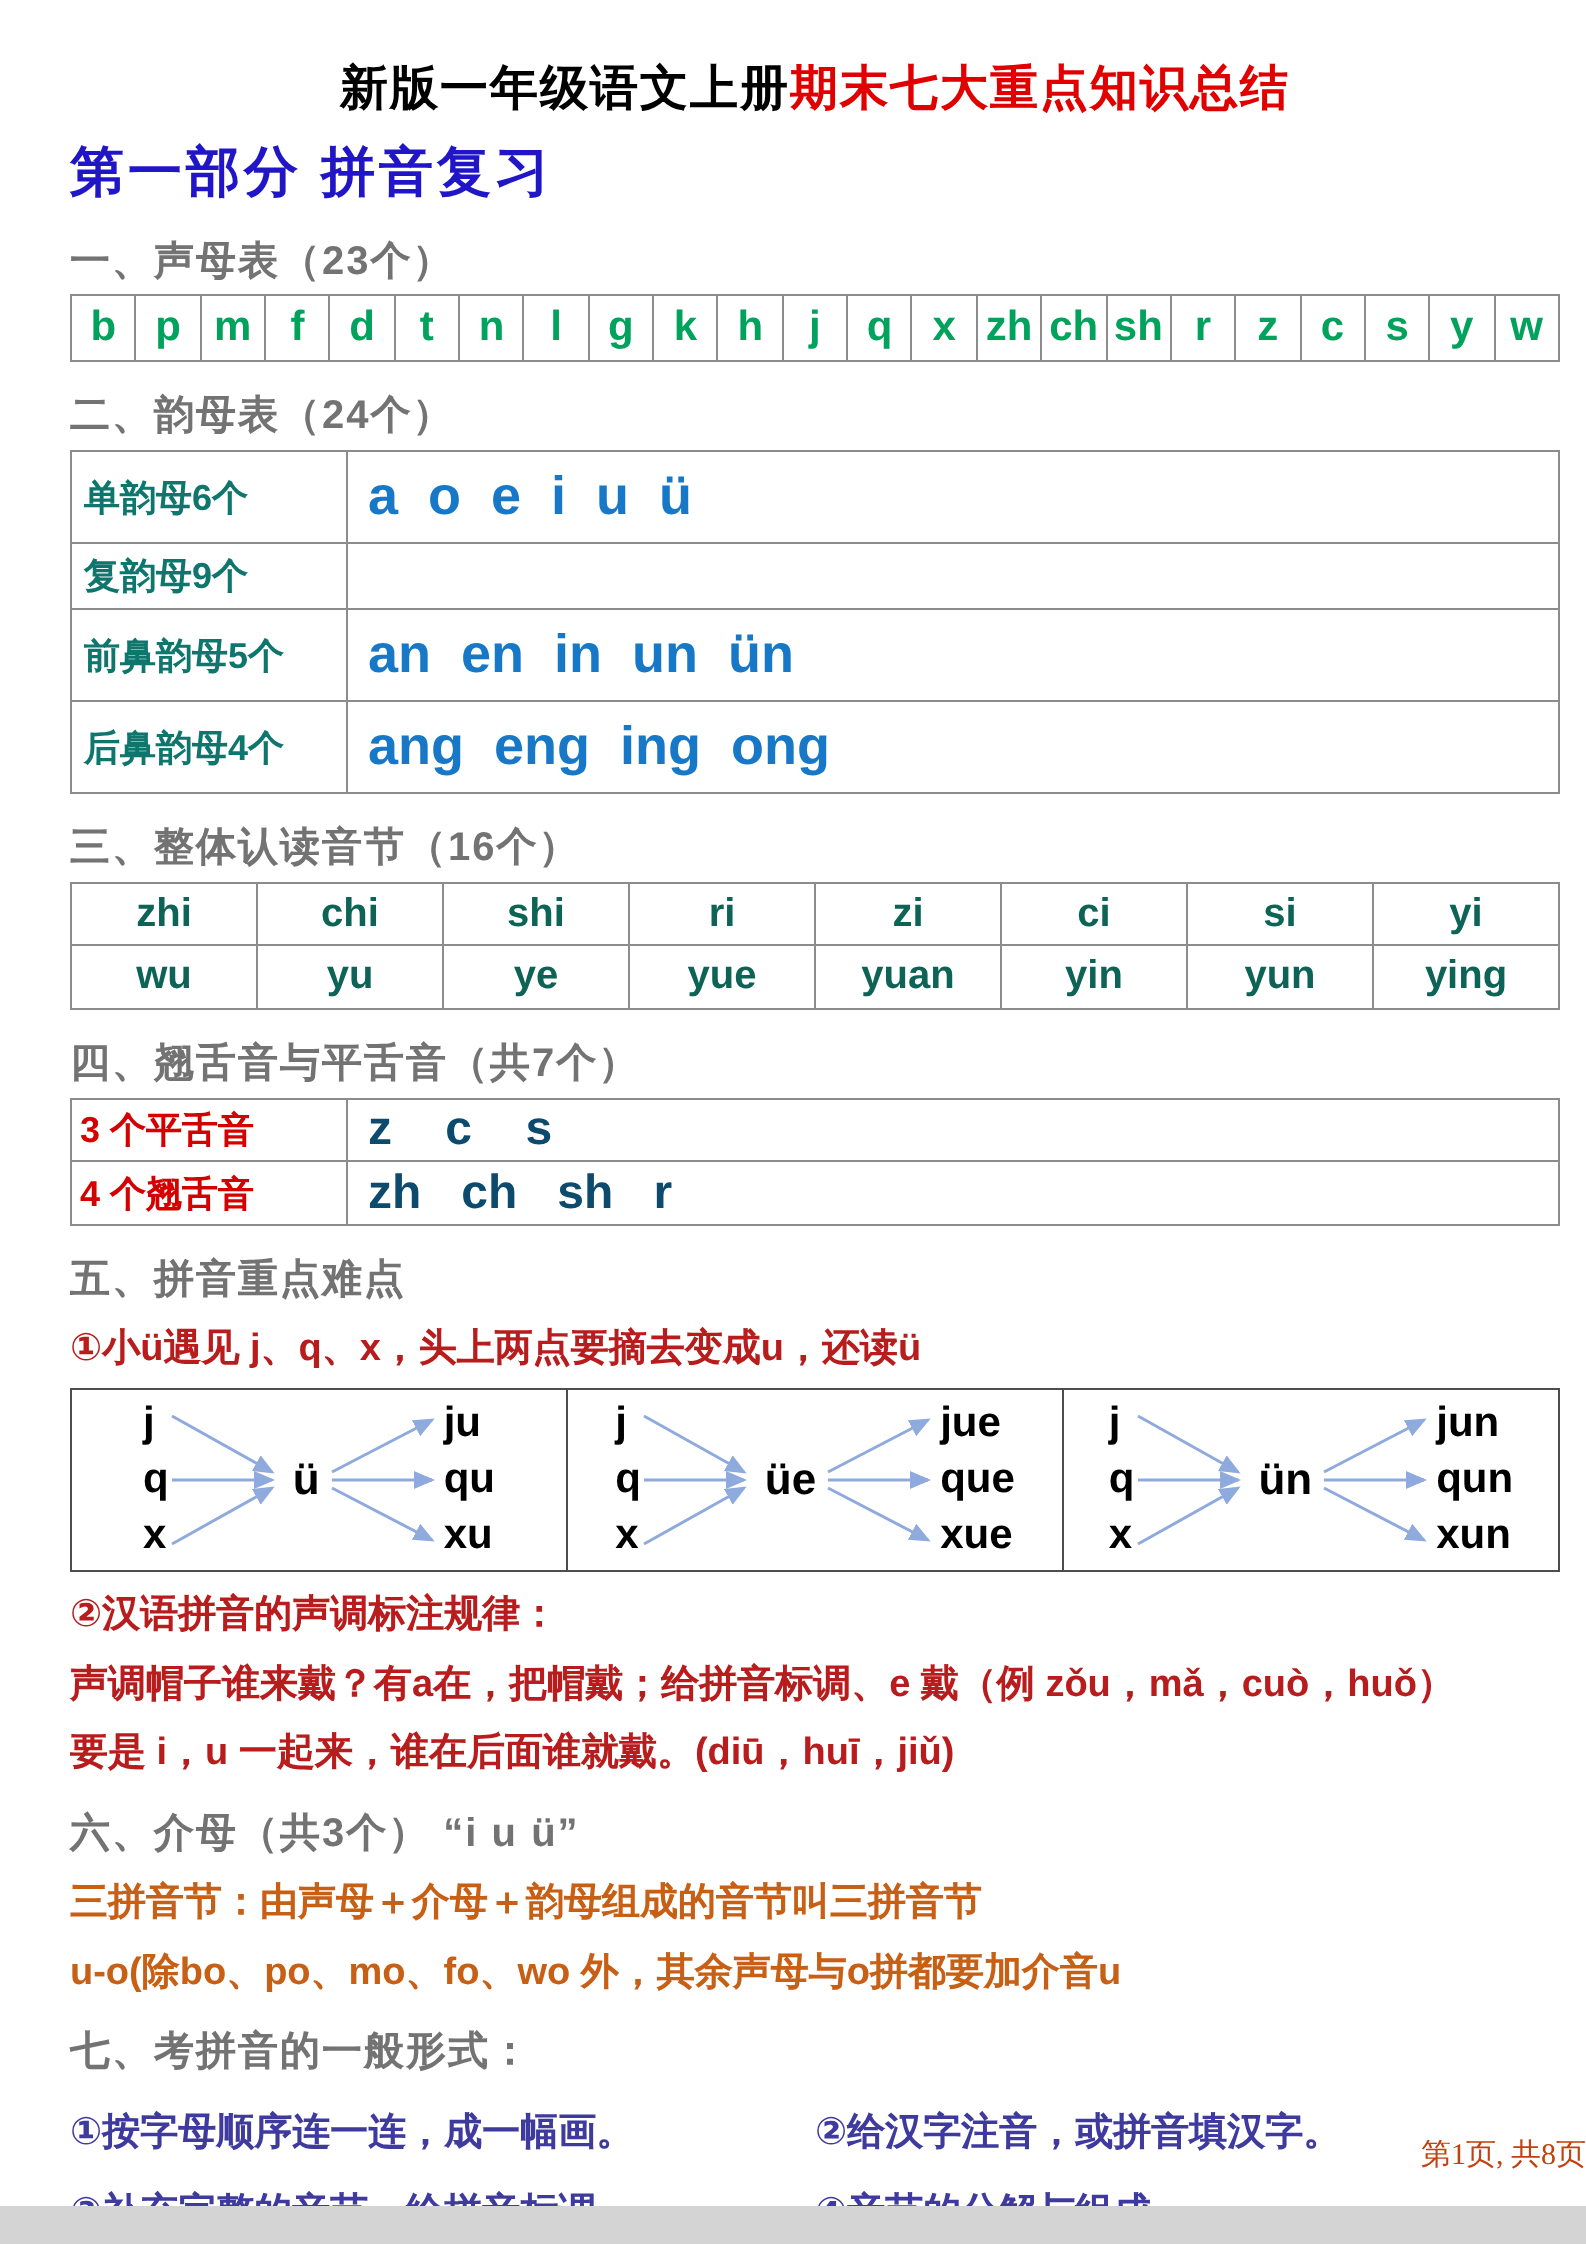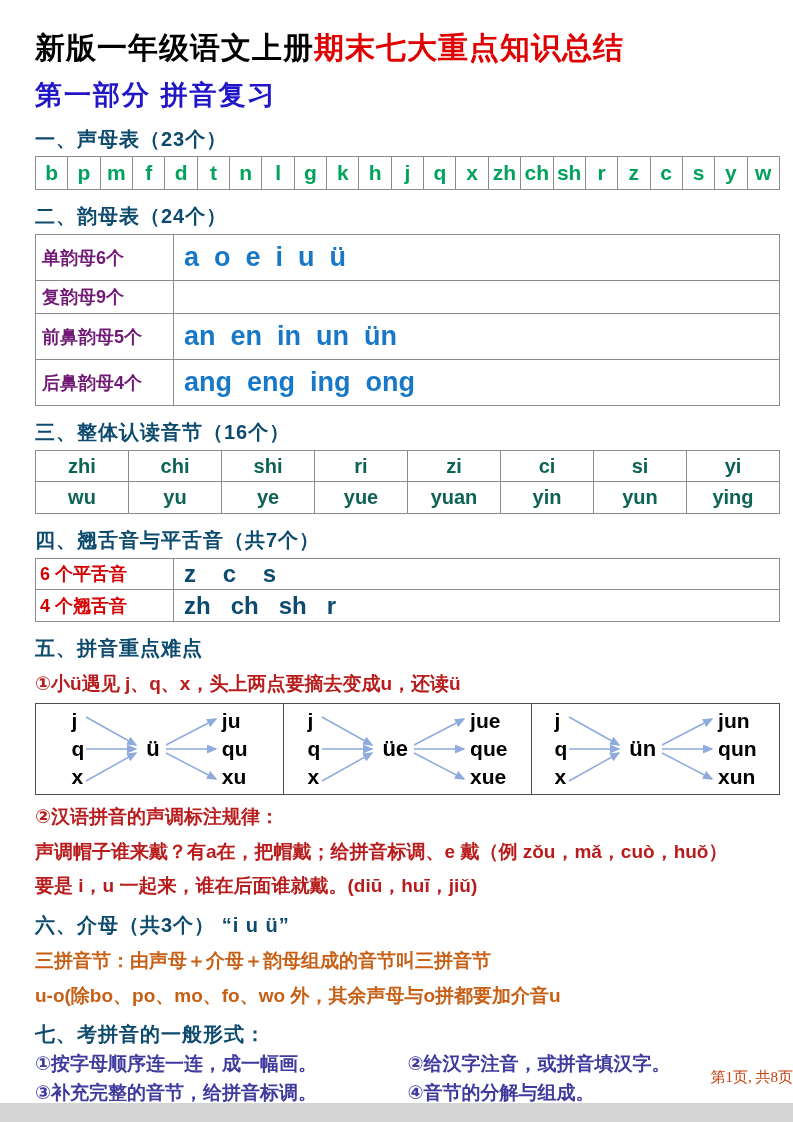--- a/index.html
+++ b/index.html
@@ -1,39 +1,39 @@
 <!DOCTYPE html>
 <html><head>
 <meta charset="utf-8">
 <style>
   * { margin:0; padding:0; box-sizing:border-box; }
   html,body { background:#e8e8e8; }
   body { font-family:"Liberation Sans","DejaVu Sans",sans-serif; }
   .page { position:relative; width:793px; height:1122px; background:#ffffff; margin:0 auto; overflow:hidden; }
   .content { position:absolute; left:35px; top:28px; width:745px; }
 
-  .title { text-align:left; font-size:30px; font-weight:900; letter-spacing:1px; white-space:nowrap; }
+  .title { text-align:center; font-size:24px; font-weight:900; letter-spacing:1px; white-space:nowrap; }
   .title .t-black { color:#000000; }
   .title .t-red { color:#e00000; }
   .subtitle { text-align:left; font-size:27px; font-weight:900; color:#2016c8; margin-top:8px; letter-spacing:2px; }
 
-  .sec-head { font-size:20px; font-weight:900; color:#0c4a6e; margin-top:13px; letter-spacing:1px; }
+  .sec-head { font-size:20px; font-weight:900; color:#737373; margin-top:13px; letter-spacing:1px; }
 
   
   .init-table { display:flex; border:1px solid #8c8c8c; margin-top:3px; height:34px; }
   .init-cell { flex:1; border-right:1px solid #8c8c8c; display:flex; align-items:center; justify-content:center;
                font-size:21px; font-weight:900; color:#00a25c; }
   .init-cell:last-child { border-right:none; }
 
   
   .fin-table { border:1px solid #8c8c8c; margin-top:4px; }
   .fin-row { display:flex; border-bottom:1px solid #8c8c8c; }
   .fin-row:last-child { border-bottom:none; }
   .fin-label { width:138px; border-right:1px solid #8c8c8c; padding:4px 10px 4px 6px;
-               font-size:18px; font-weight:900; color:#701a75; display:flex; align-items:center; }
+               font-size:18px; font-weight:900; color:#0f766e; display:flex; align-items:center; }
   .fin-value { flex:1; padding:3px 6px 3px 10px; font-size:27px; font-weight:900; color:#1878c8;
                white-space:pre-wrap; line-height:1.45; display:flex; align-items:center; }
 
   
   .syl-table { border:1px solid #8c8c8c; margin-top:4px; }
   .syl-row { display:flex; border-bottom:1px solid #8c8c8c; height:31px; }
   .syl-row:last-child { border-bottom:none; }
   .syl-cell { flex:1; border-right:1px solid #8c8c8c; display:flex; align-items:center; justify-content:center;
               font-size:20px; font-weight:900; color:#0d6355; }
   .syl-cell:last-child { border-right:none; }
@@ -53,21 +53,21 @@
 
   
   .dia-table { display:flex; border:1px solid #4d4d4d; margin-top:6px; }
   .dia-cell { flex:1; border-right:1px solid #4d4d4d; display:flex; align-items:center; justify-content:center; padding:5px 0; }
   .dia-cell:last-child { border-right:none; }
   .dia-col { display:flex; flex-direction:column; justify-content:space-between; height:80px;
              font-size:21px; font-weight:900; color:#000; }
   .dia-center { font-size:22px; font-weight:900; color:#000; padding:0 2px; }
   .dia-svg { display:block; }
 
-  .two-col { display:flex; margin-top:3px; }
+  .two-col { display:flex; margin-top:14px; }
   .two-col .col-item { width:50%; font-size:19px; font-weight:900; color:#3f3a9e; }
 
   .footer { position:absolute; left:0; top:1068px; width:100%; text-align:right;
             font-family:"Liberation Serif","DejaVu Serif",serif; font-size:15px; color:#c2410c; }
   .gray-strip { position:absolute; left:0; bottom:0; width:100%; height:19px; background:#d4d4d4; }
 </style>
 </head>
 <body>
 
 <svg width="0" height="0" style="position:absolute">
@@ -152,21 +152,21 @@
         <div class="syl-cell">yuan</div>
         <div class="syl-cell">yin</div>
         <div class="syl-cell">yun</div>
         <div class="syl-cell">ying</div>
       </div>
     </div>
 
     <div class="sec-head">四、翘舌音与平舌音（共7个）</div>
     <div class="ton-table">
       <div class="ton-row">
-        <div class="ton-label">6 个平舌音</div>
+        <div class="ton-label">3 个平舌音</div>
         <div class="ton-value">z    c    s</div>
       </div>
       <div class="ton-row">
         <div class="ton-label">4 个翘舌音</div>
         <div class="ton-value">zh   ch   sh   r</div>
       </div>
     </div>
 
     <div class="sec-head">五、拼音重点难点</div>
     <div class="body-line teal">①小ü遇见 j、q、x，头上两点要摘去变成u，还读ü</div>

